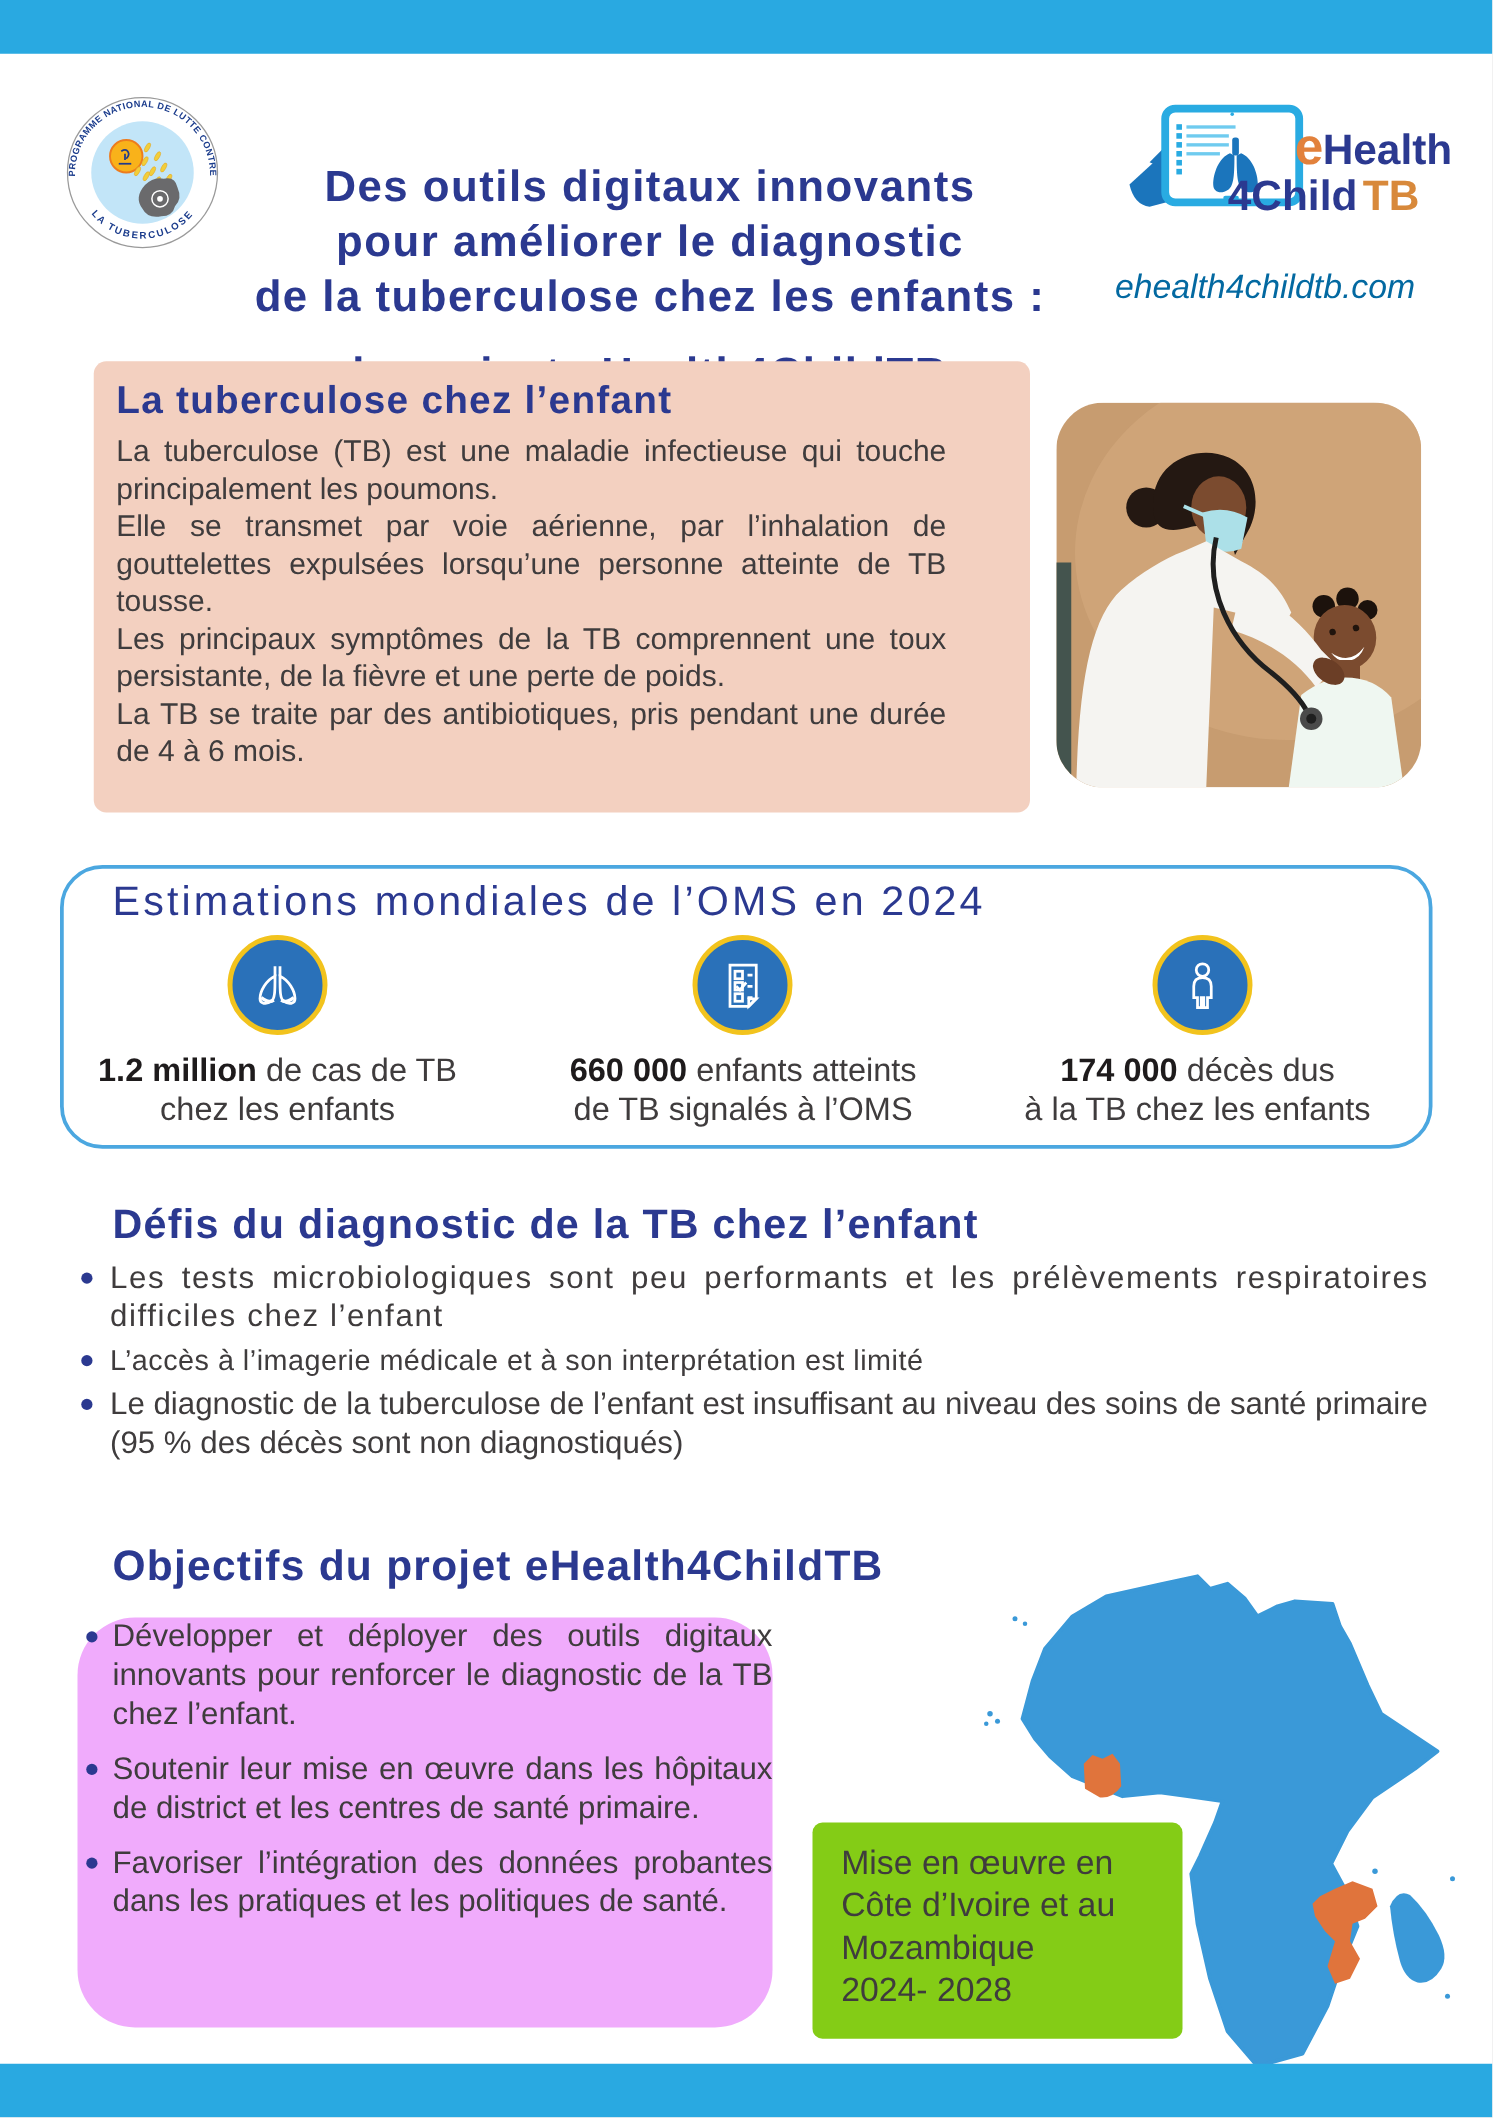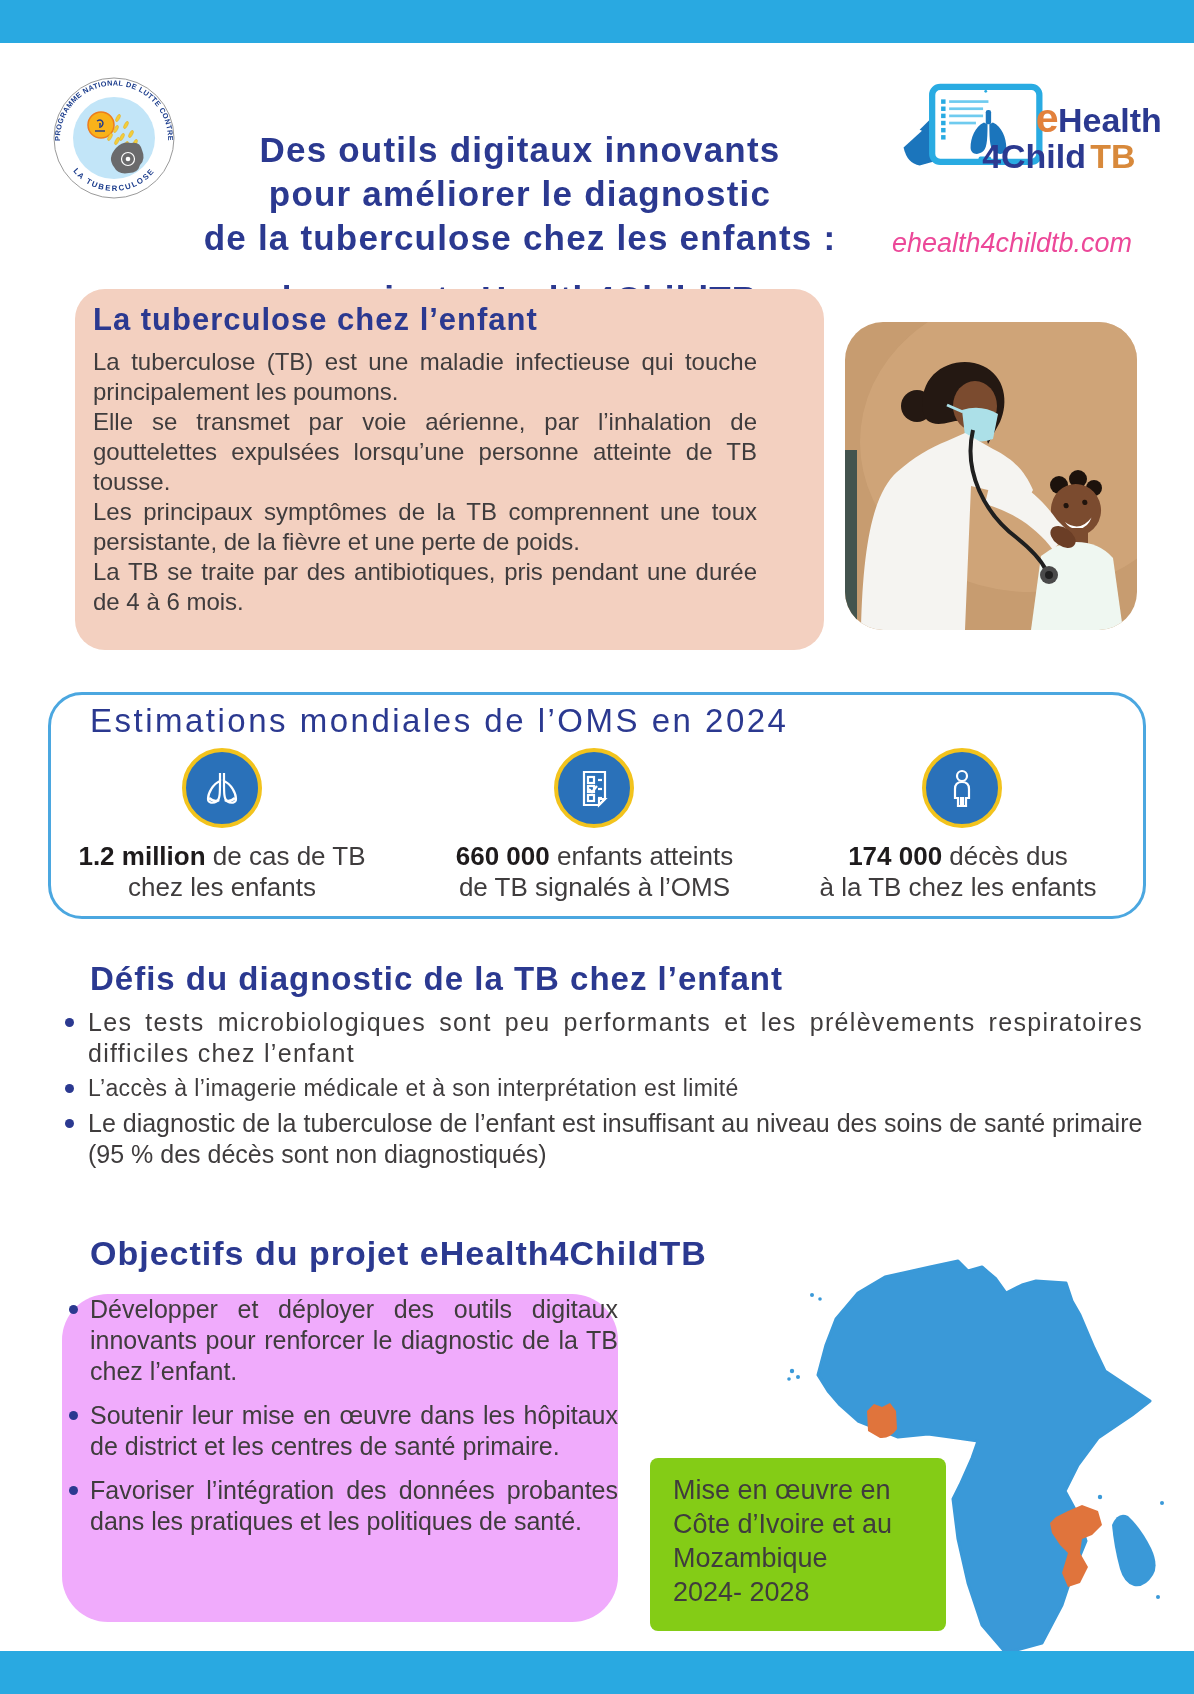--- a/index.html
+++ b/index.html
@@ -4,24 +4,24 @@
 <style>
   html,body{margin:0;padding:0;background:#e8e8e8;}
   #page{position:relative;width:1194px;height:1694px;background:#ffffff;overflow:hidden;
         font-family:"Liberation Sans",sans-serif;color:#3F3C3D;}
   .abs{position:absolute;}
   .band{left:0;width:1194px;height:43px;background:#29A9E1;}
   
   .title-block{left:150px;top:84px;width:740px;text-align:center;font-weight:bold;
                font-size:35px;line-height:44px;color:#2B3990;letter-spacing:1.2px;margin-top:44px;}
   .title-line4{margin-top:17px;}
-  .website{left:852px;top:228px;width:320px;text-align:center;font-style:italic;
-           font-size:27px;color:#ec4899;}
-  
-  .tb-card{left:75px;top:289px;width:749px;height:361px;background:#F3D0C0;border-radius:30px;}
+  .website{left:852px;top:214px;width:320px;text-align:center;font-style:italic;
+           font-size:27px;color:#0369a1;}
+  
+  .tb-card{left:75px;top:289px;width:749px;height:361px;background:#F3D0C0;border-radius:10px;}
   .tb-heading{margin:13px 0 0 18px;font-size:31px;font-weight:bold;color:#2B3990;letter-spacing:1px;}
   .tb-body{margin:9px 0 0 18px;width:664px;font-size:24px;line-height:30px;color:#3F3C3D;
            text-align:justify;}
   .tb-body p{margin:0;}
   .photo{left:845px;top:322px;width:292px;height:308px;border-radius:38px;overflow:hidden;}
   
   .est-card{left:48px;top:692px;width:1098px;height:227px;background:#fff;border:3px solid #4BA7E0;
             border-radius:34px;box-sizing:border-box;}
   .est-heading{left:90px;top:702px;font-size:33px;font-weight:normal;color:#2B3990;letter-spacing:2.5px;}
   .icon-circle{top:748px;width:80px;height:80px;border-radius:50%;background:#2A71B9;

